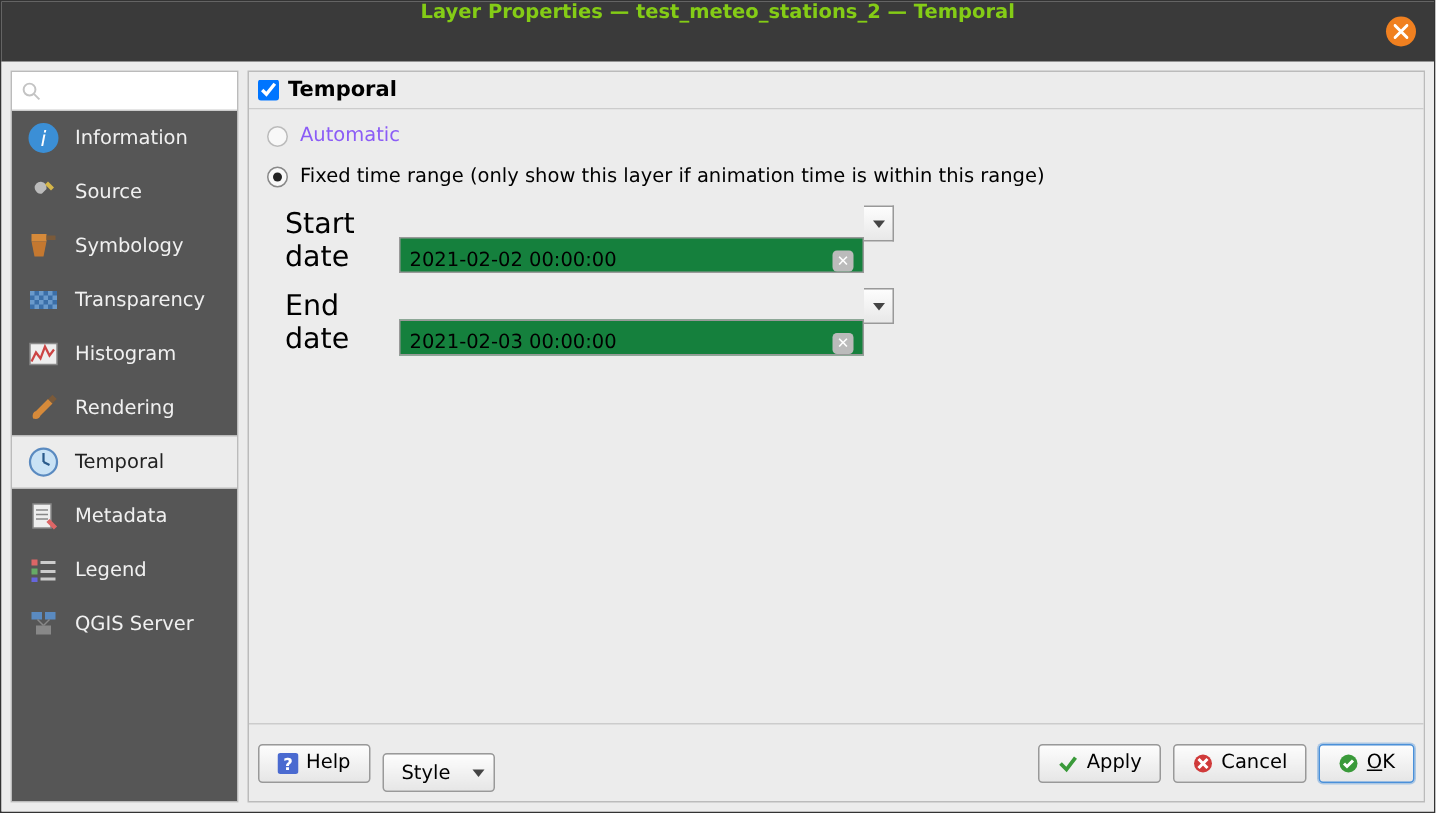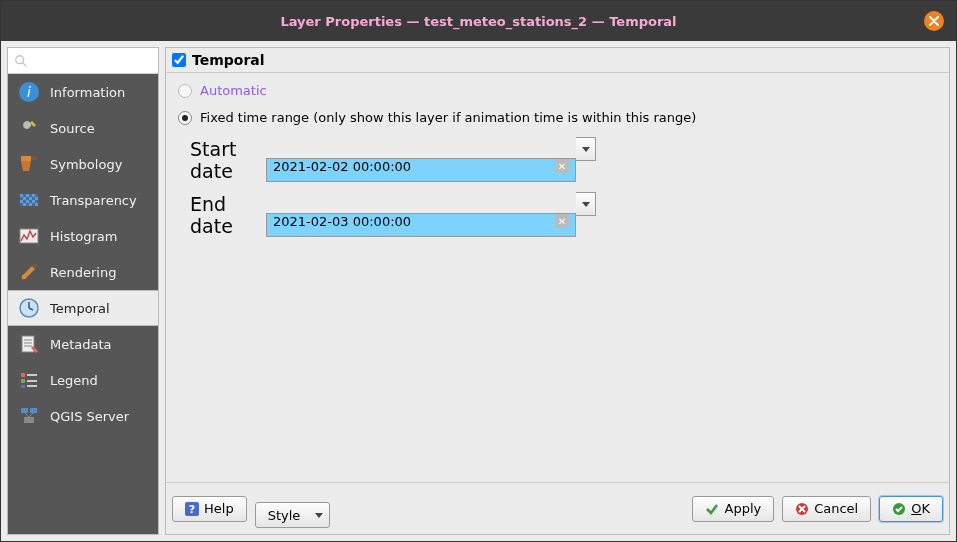--- a/index.html
+++ b/index.html
@@ -1,20 +1,20 @@
 <!DOCTYPE html>
 <html><head>
 <meta charset="utf-8">
 <style>
 * { box-sizing: border-box; margin: 0; padding: 0; font-family: "DejaVu Sans", "Liberation Sans", sans-serif; }
 body { background: #fff; width: 957px; height: 542px; overflow: hidden; }
 
 .window { width: 957px; height: 542px; border: 1px solid #333; background: #ececec; display: flex; flex-direction: column; }
 
-.titlebar { background: #3a3a3a; color: #f9a8d4; height: 40px; display: flex; align-items: center; justify-content: center; position: relative; font-size: 13px; font-weight: bold; }
+.titlebar { background: #3a3a3a; color: #84cc16; height: 40px; display: flex; justify-content: center; position: relative; font-size: 13px; font-weight: bold; }
 .titlebar .close { position: absolute; right: 12px; top: 10px; width: 20px; height: 20px; border-radius: 10px; background: #f08020; display: flex; align-items: center; justify-content: center; color: #fff; font-size: 12px; cursor: pointer; }
 
 .body { flex: 1; display: flex; padding: 6px; gap: 6px; background: #ececec; min-height: 0; }
 
 .sidebar { width: 152px; display: flex; flex-direction: column; background: #fff; border: 1px solid #bbb; }
 .search { height: 26px; border-bottom: 1px solid #ccc; display: flex; align-items: center; padding: 0 6px; }
 .search svg { width: 14px; height: 14px; opacity: 0.5; }
 .navwrap { flex: 1; overflow: auto; background: #565656; }
 .nav-item { display: flex; align-items: center; gap: 10px; padding: 0 10px; height: 36px; color: #f0f0f0; font-size: 13px; cursor: pointer; }
 .nav-item.selected { background: #ececec; color: #222; border-top: 1px solid #bbb; border-bottom: 1px solid #bbb; }
@@ -27,21 +27,21 @@
 .content { flex: 1; padding: 10px 12px; background: #ececec; font-size: 13px; }
 .radio-row { display: flex; align-items: center; gap: 8px; margin-bottom: 12px; }
 .radio-row.disabled { color: #8b5cf6; }
 .radio-circle { width: 14px; height: 14px; border: 1px solid #888; border-radius: 50%; display: flex; align-items: center; justify-content: center; background: #f8f8f8; }
 .radio-row.disabled .radio-circle { border-color: #bbb; }
 .radio-dot { width: 6px; height: 6px; border-radius: 50%; background: #222; }
 
 .date-grid { display: grid; grid-template-columns: 70px 330px; row-gap: 10px; column-gap: 6px; margin-left: 12px; margin-top: 4px; align-items: center; }
 .date-label { text-align: left; font-size: 19px; }
 .date-field { display: flex; }
-.date-input { flex: 1; height: 24px; border: 1px solid #999; background: #7dd3fc; padding: 0 6px; font-size: 13px; display: flex; align-items: flex-start; justify-content: space-between; margin-top: 21px; }
+.date-input { flex: 1; height: 24px; border: 1px solid #999; background: #15803d; padding: 0 6px; font-size: 13px; display: flex; align-items: flex-end; justify-content: space-between; margin-top: 21px; }
 .clear-x { width: 14px; height: 14px; border-radius: 3px; background: #bbb; color: #fff; font-size: 10px; display: flex; align-items: center; justify-content: center; cursor: pointer; }
 .dropdown-btn { width: 20px; height: 24px; border: 1px solid #999; border-left: none; background: linear-gradient(#fdfdfd,#e8e8e8); display: flex; align-items: center; justify-content: center; cursor: pointer; }
 .tri-down { width: 0; height: 0; border-left: 4px solid transparent; border-right: 4px solid transparent; border-top: 5px solid #444; }
 
 .footer { display: flex; align-items: center; padding: 6px; gap: 8px; background: #ececec; border-top: 1px solid #ccc; }
 .footer .spacer { flex: 1; }
 .btn { height: 26px; padding: 0 12px; border: 1px solid #999; border-radius: 3px; background: linear-gradient(#fdfdfd,#e6e6e6); font-size: 13px; display: flex; align-items: center; gap: 5px; cursor: pointer; }
 .btn.default { border: 1px solid #4a90d9; box-shadow: 0 0 0 1px rgba(74,144,217,0.4); }
 .style-btn { padding-right: 6px; margin-top: 13px; }
 .style-btn .tri-down { margin-left: 10px; }

